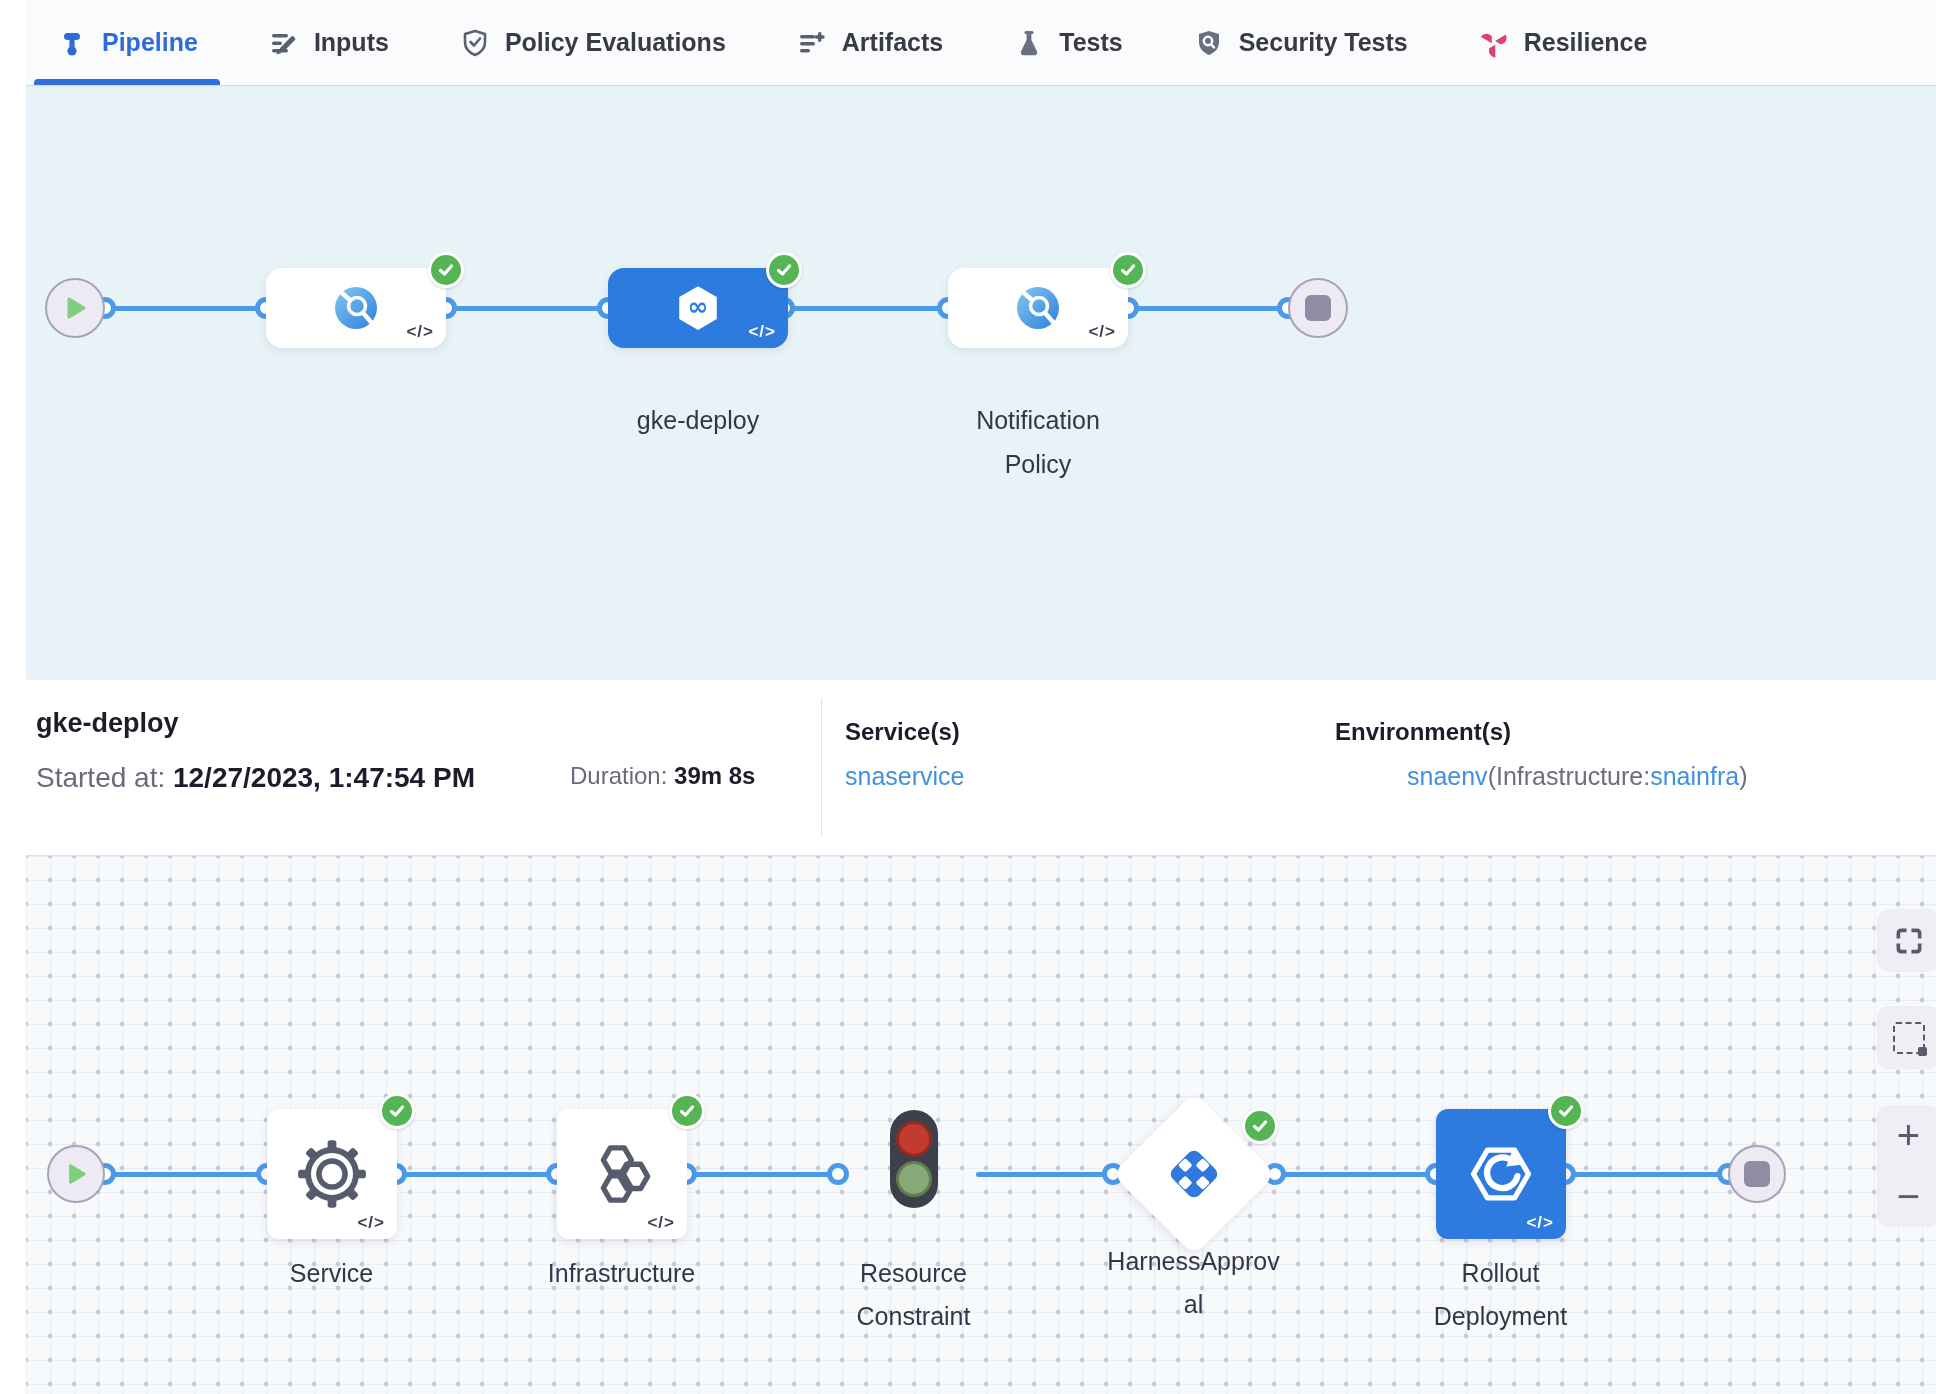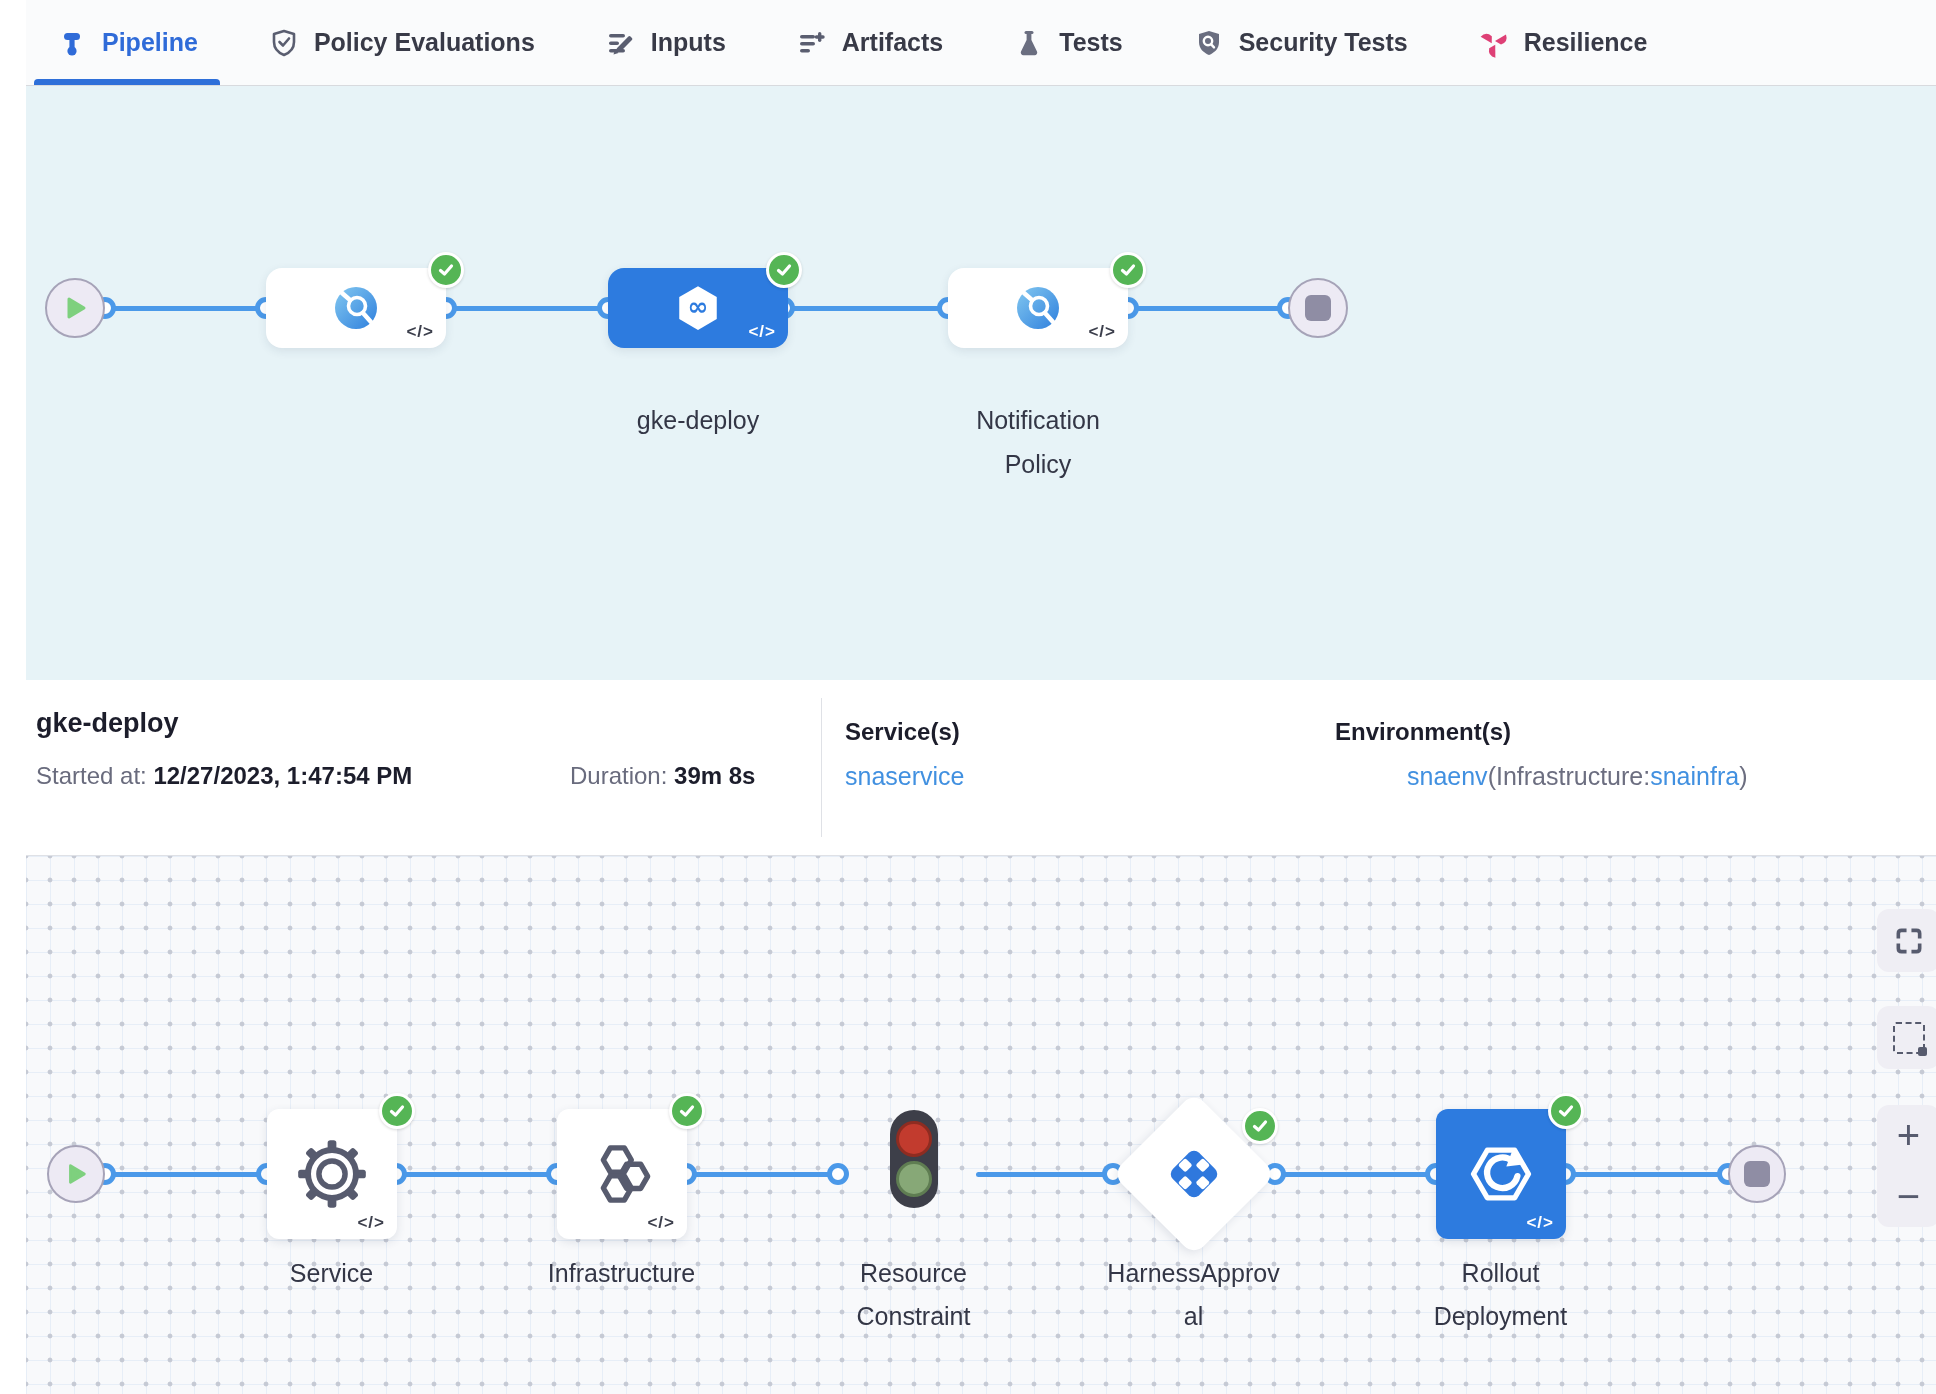--- a/index.html
+++ b/index.html
@@ -34,21 +34,21 @@
   .stage-node.selected .code-glyph, .step-node.blue .code-glyph { color:#fff; }
   .badge { position:absolute; width:36px; height:36px; border-radius:50%; background:#55b555;
     border:3px solid #fff; display:flex; align-items:center; justify-content:center;
     box-shadow:0 1px 3px rgba(0,0,0,.15); }
   .glabel { position:absolute; width:180px; text-align:center; font-size:25px; line-height:44px;
     color:#333646; overflow-wrap:anywhere; }
 
   
   .details { position:relative; height:176px; background:#fff; border-bottom:1px solid #dfe1e6; }
   .d-title { position:absolute; left:10px; top:28px; font-size:27px; font-weight:700; color:#1c1d2b; }
-  .d-row { position:absolute; left:10px; top:82px; font-size:24px; color:#696b7d; }
+  .d-row { position:absolute; left:10px; top:82px; font-size:28px; color:#696b7d; }
   .d-row b { color:#1c1d2b; font-weight:600; }
   .d-duration { position:absolute; left:544px; top:82px; font-size:24px; color:#696b7d; }
   .d-duration b { color:#1c1d2b; font-weight:600; }
   .d-divider { position:absolute; left:795px; top:18px; bottom:18px; width:1px; background:#dfe1e6; }
   .d-col-head { position:absolute; font-size:24px; font-weight:700; color:#1c1d2b; }
   .d-col-val { position:absolute; font-size:25px; }
   .link { color:#4190e0; cursor:pointer; }
   .muted { color:#6c6e80; }
 
   
@@ -99,40 +99,40 @@
           <rect x="7" y="5" width="16" height="7" rx="3.5"></rect>
           <rect x="12.4" y="9" width="5.2" height="11"></rect>
           <circle cx="15" cy="23" r="4.6"></circle>
             </g>
           </svg>
       </span>
       <span>Pipeline</span>
     </div>
     <div class="tab">
       <span class="ticon">
-        <svg width="30" height="30" viewBox="0 0 30 30" fill="none" stroke="#5a5e70" stroke-width="2.6">
-          <path d="M15 3 L25 6 V14 C25 21 20 25 15 27 C10 25 5 21 5 14 V6 Z" stroke-linejoin="round"></path>
-          <polyline points="10.5,14 14,17.5 20,10.5" stroke-linecap="round" stroke-linejoin="round"></polyline>
-          </svg>
-      </span>
-      <span>Policy Evaluations</span>
-    </div>
-    <div class="tab">
-      <span class="ticon">
         <svg width="30" height="30" viewBox="0 0 30 30">
             <g fill="#5a5e70">
           <rect x="3" y="6" width="16" height="3.6" rx="1.8"></rect>
           <rect x="3" y="13.5" width="10" height="3.6" rx="1.8"></rect>
           <rect x="3" y="21" width="16" height="3.6" rx="1.8"></rect>
           <rect x="16" y="6.5" width="5" height="19" rx="1.5" transform="rotate(45 18.5 16)"></rect>
           <polygon points="7.5,26.5 12.5,25 9,21.5"></polygon>
             </g>
           </svg>
       </span>
       <span>Inputs</span>
+    </div>
+    <div class="tab">
+      <span class="ticon">
+        <svg width="30" height="30" viewBox="0 0 30 30" fill="none" stroke="#5a5e70" stroke-width="2.6">
+          <path d="M15 3 L25 6 V14 C25 21 20 25 15 27 C10 25 5 21 5 14 V6 Z" stroke-linejoin="round"></path>
+          <polyline points="10.5,14 14,17.5 20,10.5" stroke-linecap="round" stroke-linejoin="round"></polyline>
+          </svg>
+      </span>
+      <span>Policy Evaluations</span>
     </div>
     <div class="tab">
       <span class="ticon">
         <svg width="30" height="30" viewBox="0 0 30 30">
             <g fill="#5a5e70">
           <rect x="3" y="7" width="15" height="3.6" rx="1.8"></rect>
           <rect x="3" y="14" width="15" height="3.6" rx="1.8"></rect>
           <rect x="3" y="21" width="10" height="3.6" rx="1.8"></rect>
           <rect x="21" y="4" width="3.4" height="10" rx="1.7"></rect>
           <rect x="17.7" y="7.3" width="10" height="3.4" rx="1.7"></rect>
@@ -366,21 +366,21 @@
             <rect x="35.5" y="35.5" width="10" height="10" rx="2" transform="rotate(45 40.5 40.5)"></rect>
             </g>
           </svg>
       </div>
     </div>
     <div class="badge" style="left:1216px; top:252px;">
       <svg width="18" height="18" viewBox="0 0 18 18">
           <polyline points="3.5,9.5 7.5,13 14.5,5" fill="none" stroke="#fff" stroke-width="3.2" stroke-linecap="round" stroke-linejoin="round"></polyline>
         </svg>
     </div>
-    <div class="slabel" style="left:1075px; top:396px;text-align:center;">HarnessApproval</div>
+    <div class="slabel" style="left:1075px; top:384px;text-align:center;">HarnessApproval</div>
 
     <div class="step-node blue" style="left:1410px; top:253px;">
       <svg width="74" height="74" viewBox="0 0 70 70">
         <polygon points="22,12.5 48,12.5 61,35 48,57.5 22,57.5 9,35" fill="none" stroke="#fff" stroke-width="5" stroke-linejoin="round"></polygon>
         <path d="M 46 23 A 14.5 14.5 0 1 0 50.5 37" fill="none" stroke="#fff" stroke-width="6" stroke-linecap="round"></path>
         <polygon points="46,12 56,26 40,28" fill="#fff"></polygon>
         </svg>
       <span class="code-glyph">&lt;/&gt;</span>
     </div>
     <div class="badge" style="left:1522px; top:237px;">

